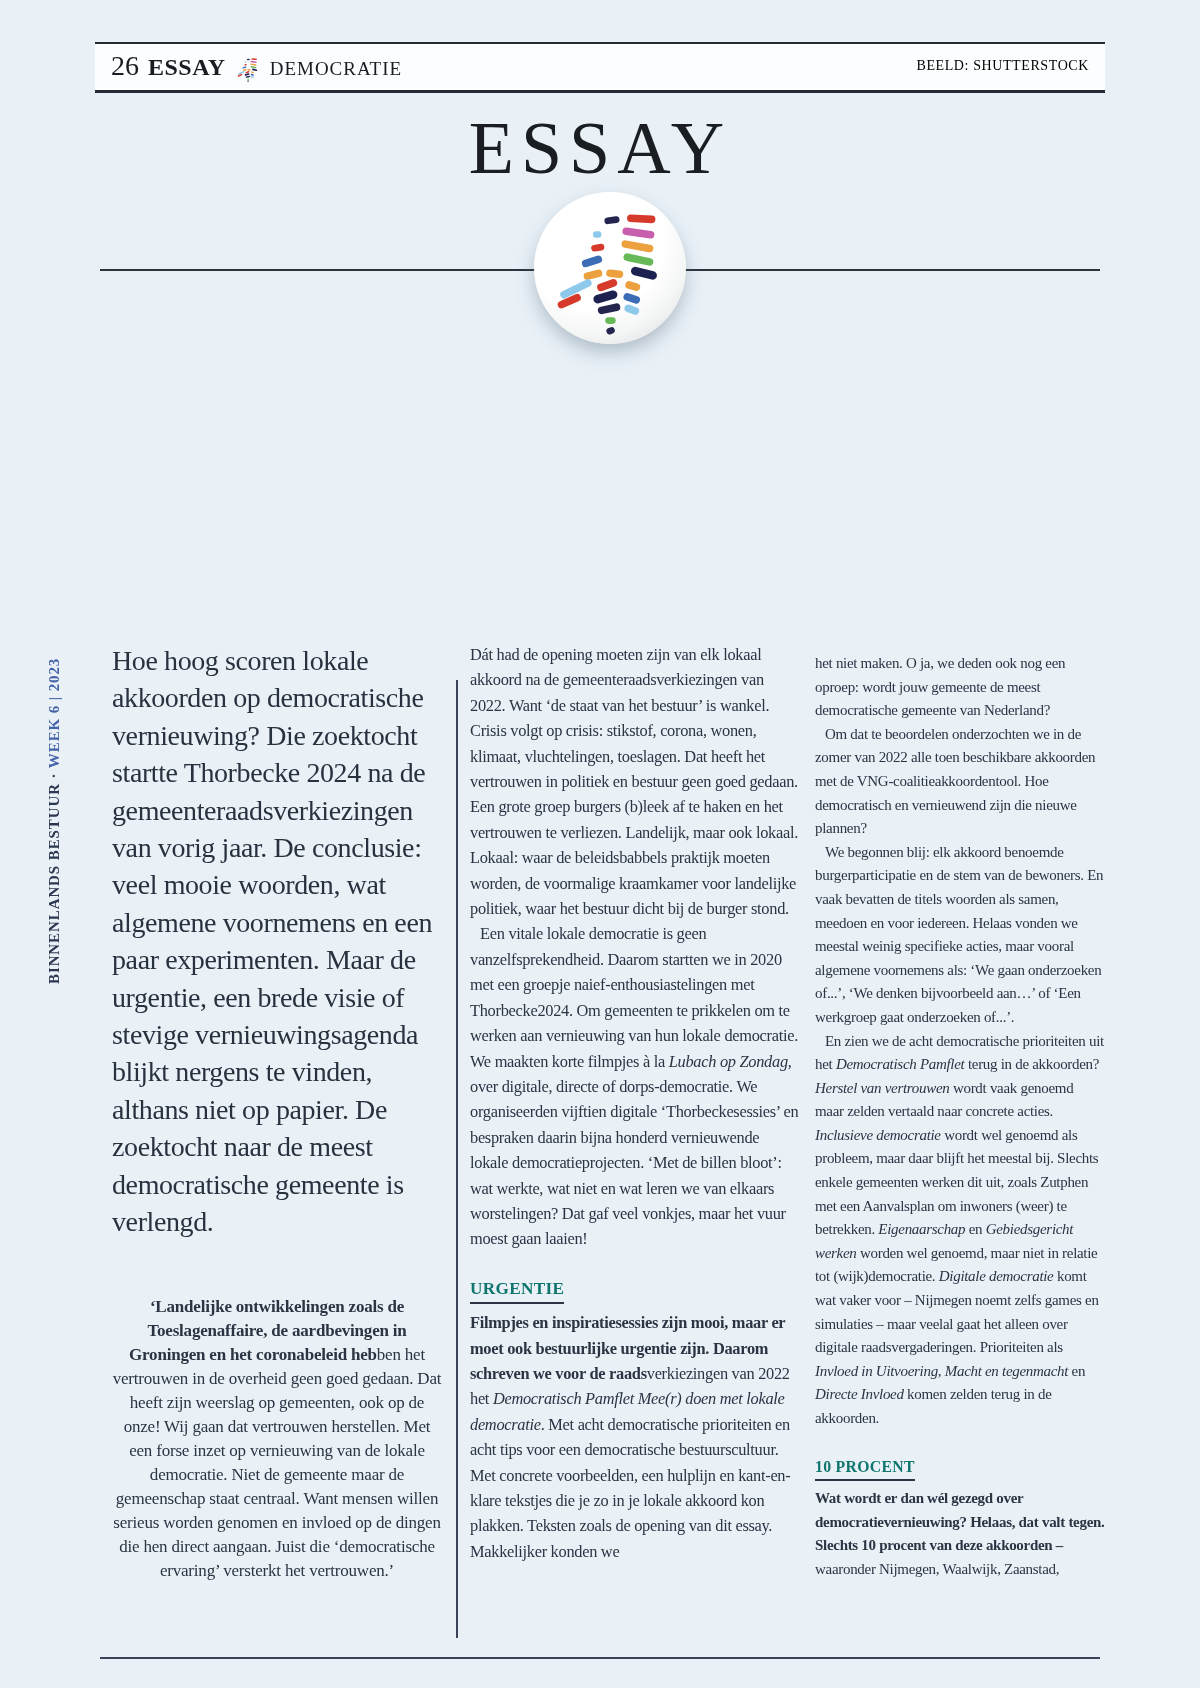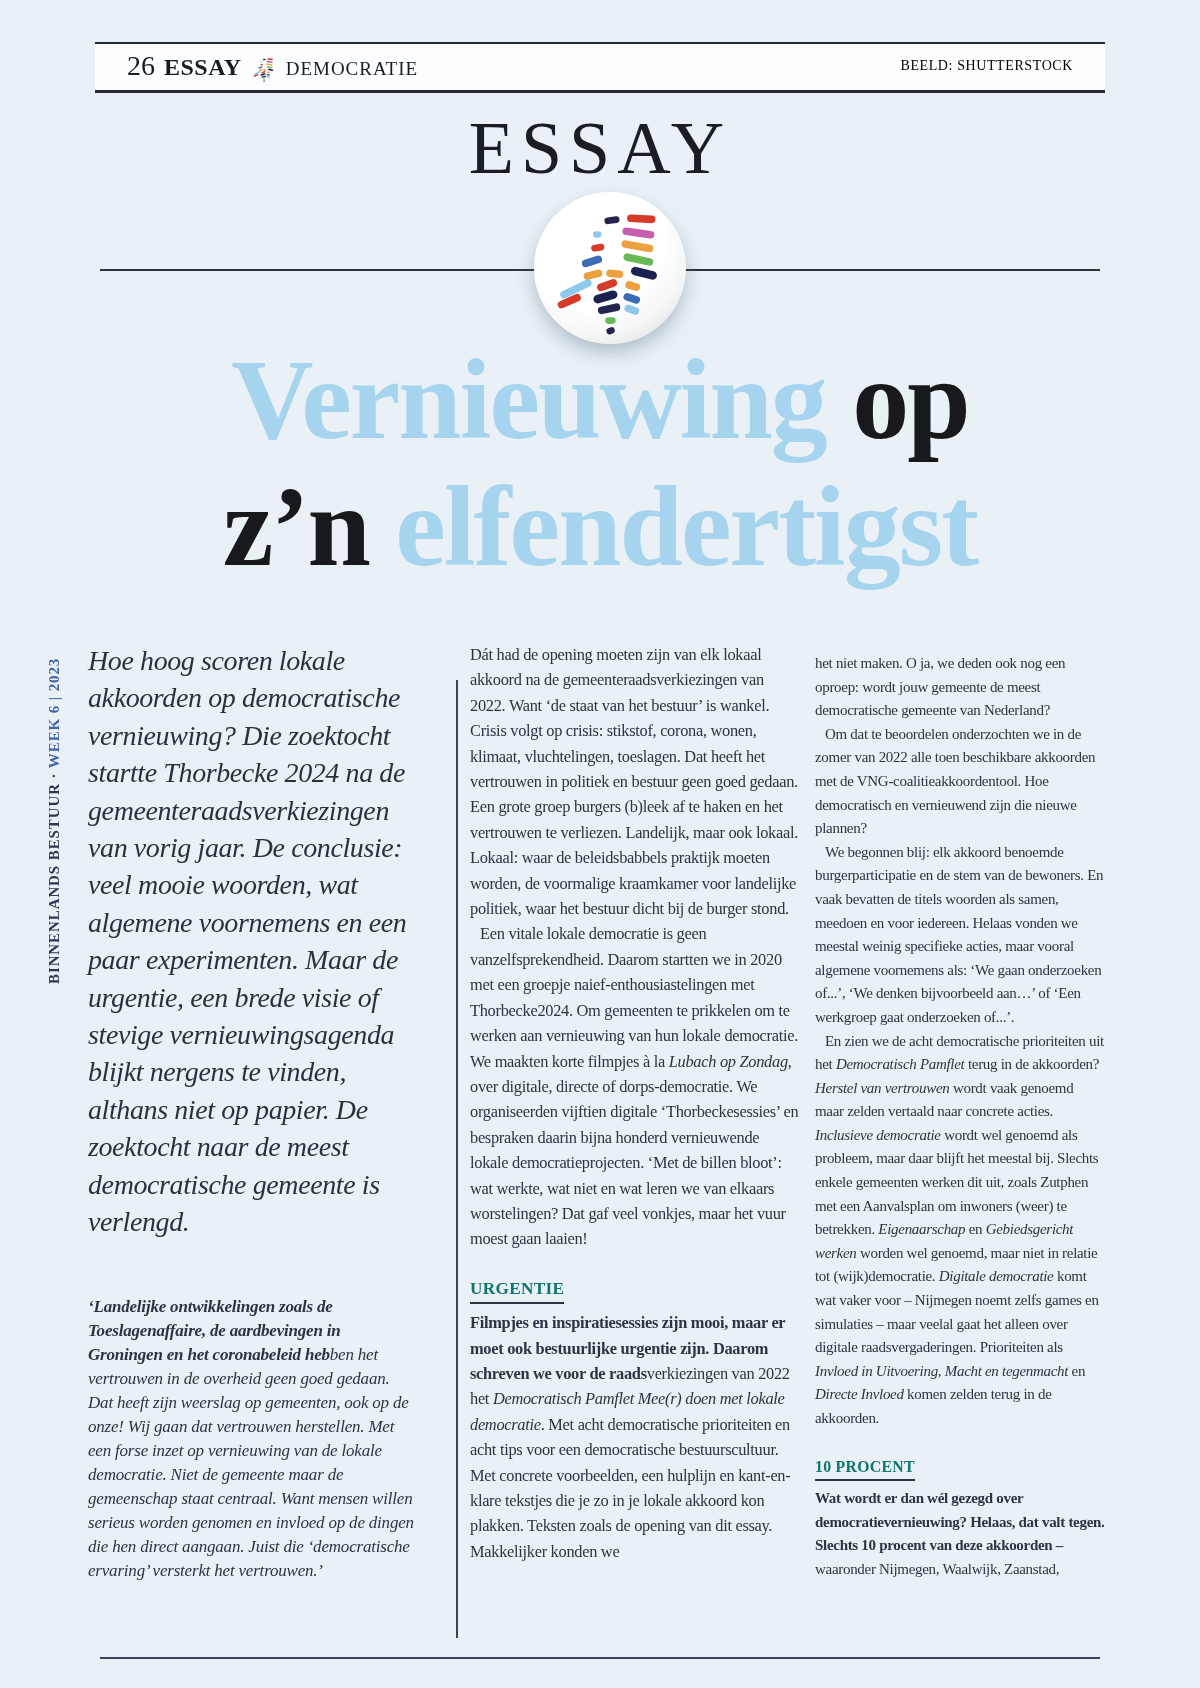--- a/index.html
+++ b/index.html
@@ -4,21 +4,21 @@
 <style>
   html,body{margin:0;padding:0;background:#e9f1f7;}
   .page{position:relative;width:1200px;height:1688px;background:#e9f1f7;overflow:hidden;
         font-family:"Liberation Serif","DejaVu Serif",serif;color:#2a3442;}
 
   
   .header-white{position:absolute;left:95px;right:95px;top:44px;height:46px;background:#fcfdfe;}
   .rule-top{position:absolute;left:95px;right:95px;top:42px;height:2px;background:#242b34;}
   .rule-bottom{position:absolute;left:95px;right:95px;top:90px;height:3px;background:#242b34;}
   .header-row{position:absolute;left:95px;right:95px;top:44px;height:44px;display:flex;
-              align-items:center;justify-content:space-between;padding:0 32px;box-sizing:border-box;}
+              align-items:center;justify-content:space-between;padding:0 16px;box-sizing:border-box;}
   .header-left{display:flex;align-items:baseline;gap:9px;color:#191d23;}
   .pagenum{font-size:28px;}
   .section{font-size:24px;font-weight:bold;letter-spacing:.5px;}
   .topic{font-size:19px;letter-spacing:1px;}
   .mini-logo{width:26px;height:30px;align-self:center;transform:translateY(3px);}
   .credit{font-size:14px;letter-spacing:.6px;color:#000000;}
 
   
   .essay-title{position:absolute;left:0;top:106px;width:100%;text-align:center;
                font-size:74px;letter-spacing:7px;color:#1a1d22;}
@@ -40,23 +40,23 @@
 
   
   .vertical-label{position:absolute;left:46px;top:984px;transform:rotate(-90deg);
                   transform-origin:0 0;white-space:nowrap;font-weight:bold;font-size:15px;
                   letter-spacing:.9px;}
   .vl-mag{color:#2b3650;}
   .vl-week{color:#4563a8;}
 
   
   .col{position:absolute;top:642px;}
-  .col1{left:88px;width:330px;font-style:italic;}
+  .col1{left:112px;width:330px;}
   .intro{font-size:28px;line-height:37.4px;letter-spacing:-0.4px;color:#28323f;}
-  .quote{margin-top:54px;font-size:17px;line-height:24px;letter-spacing:-0.2px;}
+  .quote{margin-top:54px;font-size:17px;line-height:24px;letter-spacing:-0.2px;text-align:center;}
   .vrule{position:absolute;left:456px;top:680px;width:2px;height:958px;background:#39445a;}
   .col2{left:470px;width:330px;font-size:16.4px;line-height:25.4px;letter-spacing:-0.3px;}
   .col3{left:815px;width:290px;font-size:15px;line-height:23.6px;letter-spacing:-0.3px;margin-top:10px;}
   .body-p{margin:0;}
   .body-p + .body-p{text-indent:10px;}
   .col-heading{display:inline-block;font-weight:bold;font-size:1.05em;letter-spacing:.3px;
                border-bottom:2.5px solid #2a3442;padding-bottom:1px;margin:24px 0 6px;color:#0f766e;}
   .b{font-weight:bold;}
   .i{font-style:italic;text-align:right;}
 
@@ -114,24 +114,20 @@
   <div class="essay-title">ESSAY</div>
 
   <div class="mid-rule"></div>
 
   <div class="badge">
     <svg viewBox="0 0 140 150">
         <use href="#nl-map"></use>
       </svg>
   </div>
 
-  <h1 class="headline">
-    <span class="hl-line"><span class="hl-blue">Vernieuwing</span><span class="hl-black"> op</span></span>
-    <span class="hl-line"><span class="hl-black">z’n </span><span class="hl-blue">elfendertigst</span></span>
-  </h1>
 
   <div class="vertical-label">
     <span class="vl-mag">BINNENLANDS BESTUUR · </span><span class="vl-week">WEEK 6 | 2023</span>
   </div>
 
   <div class="col col1">
     <div class="intro">Hoe hoog scoren lokale akkoorden op democratische vernieuwing? Die zoektocht startte Thorbecke 2024 na de gemeenteraadsverkiezingen van vorig jaar. De conclusie: veel mooie woorden, wat algemene voornemens en een paar experimenten. Maar de urgentie, een brede visie of stevige vernieuwingsagenda blijkt nergens te vinden, althans niet op papier. De zoektocht naar de meest democratische gemeente is verlengd.</div>
     <div class="quote"><span class="b">‘Landelijke ontwikkelingen zoals de Toeslagenaffaire, de aardbevingen in Groningen en het coronabeleid heb</span><span>ben het vertrouwen in de overheid geen goed gedaan. Dat heeft zijn weerslag op gemeenten, ook op de onze! Wij gaan dat vertrouwen herstellen. Met een forse inzet op vernieuwing van de lokale democratie. Niet de gemeente maar de gemeenschap staat centraal. Want mensen willen serieus worden genomen en invloed op de dingen die hen direct aangaan. Juist die ‘democratische ervaring’ versterkt het vertrouwen.’</span></div>
   </div>
 

